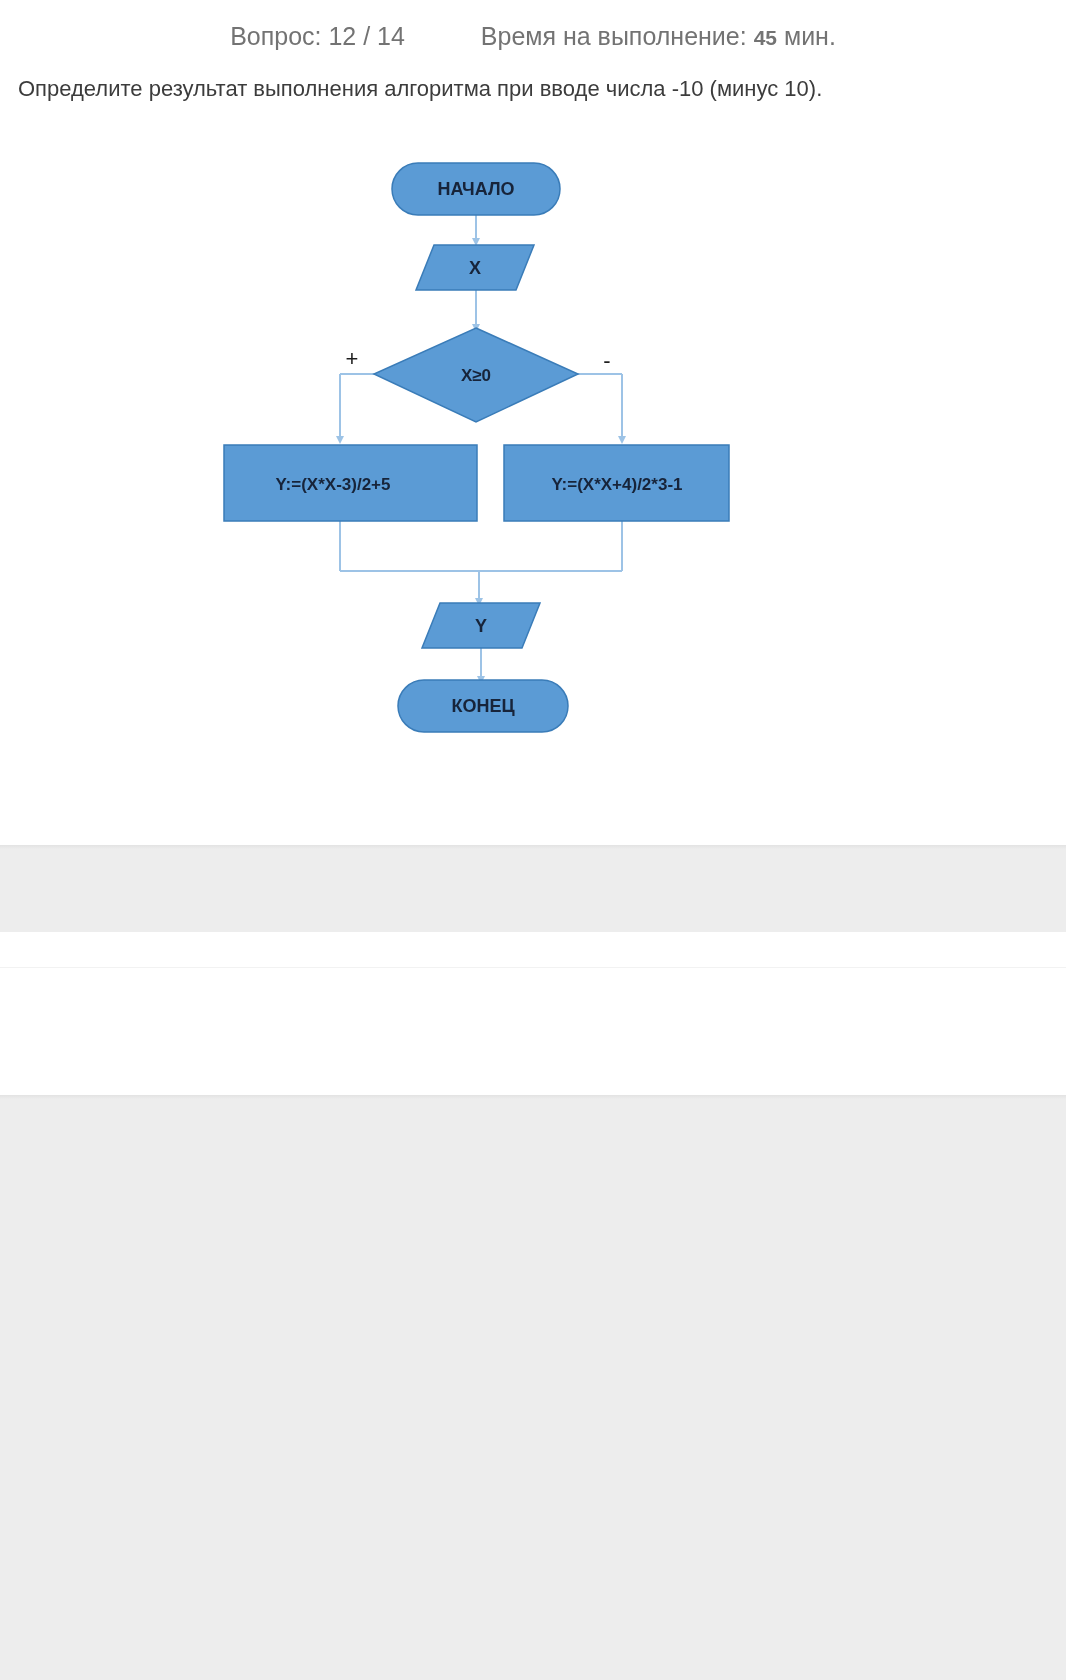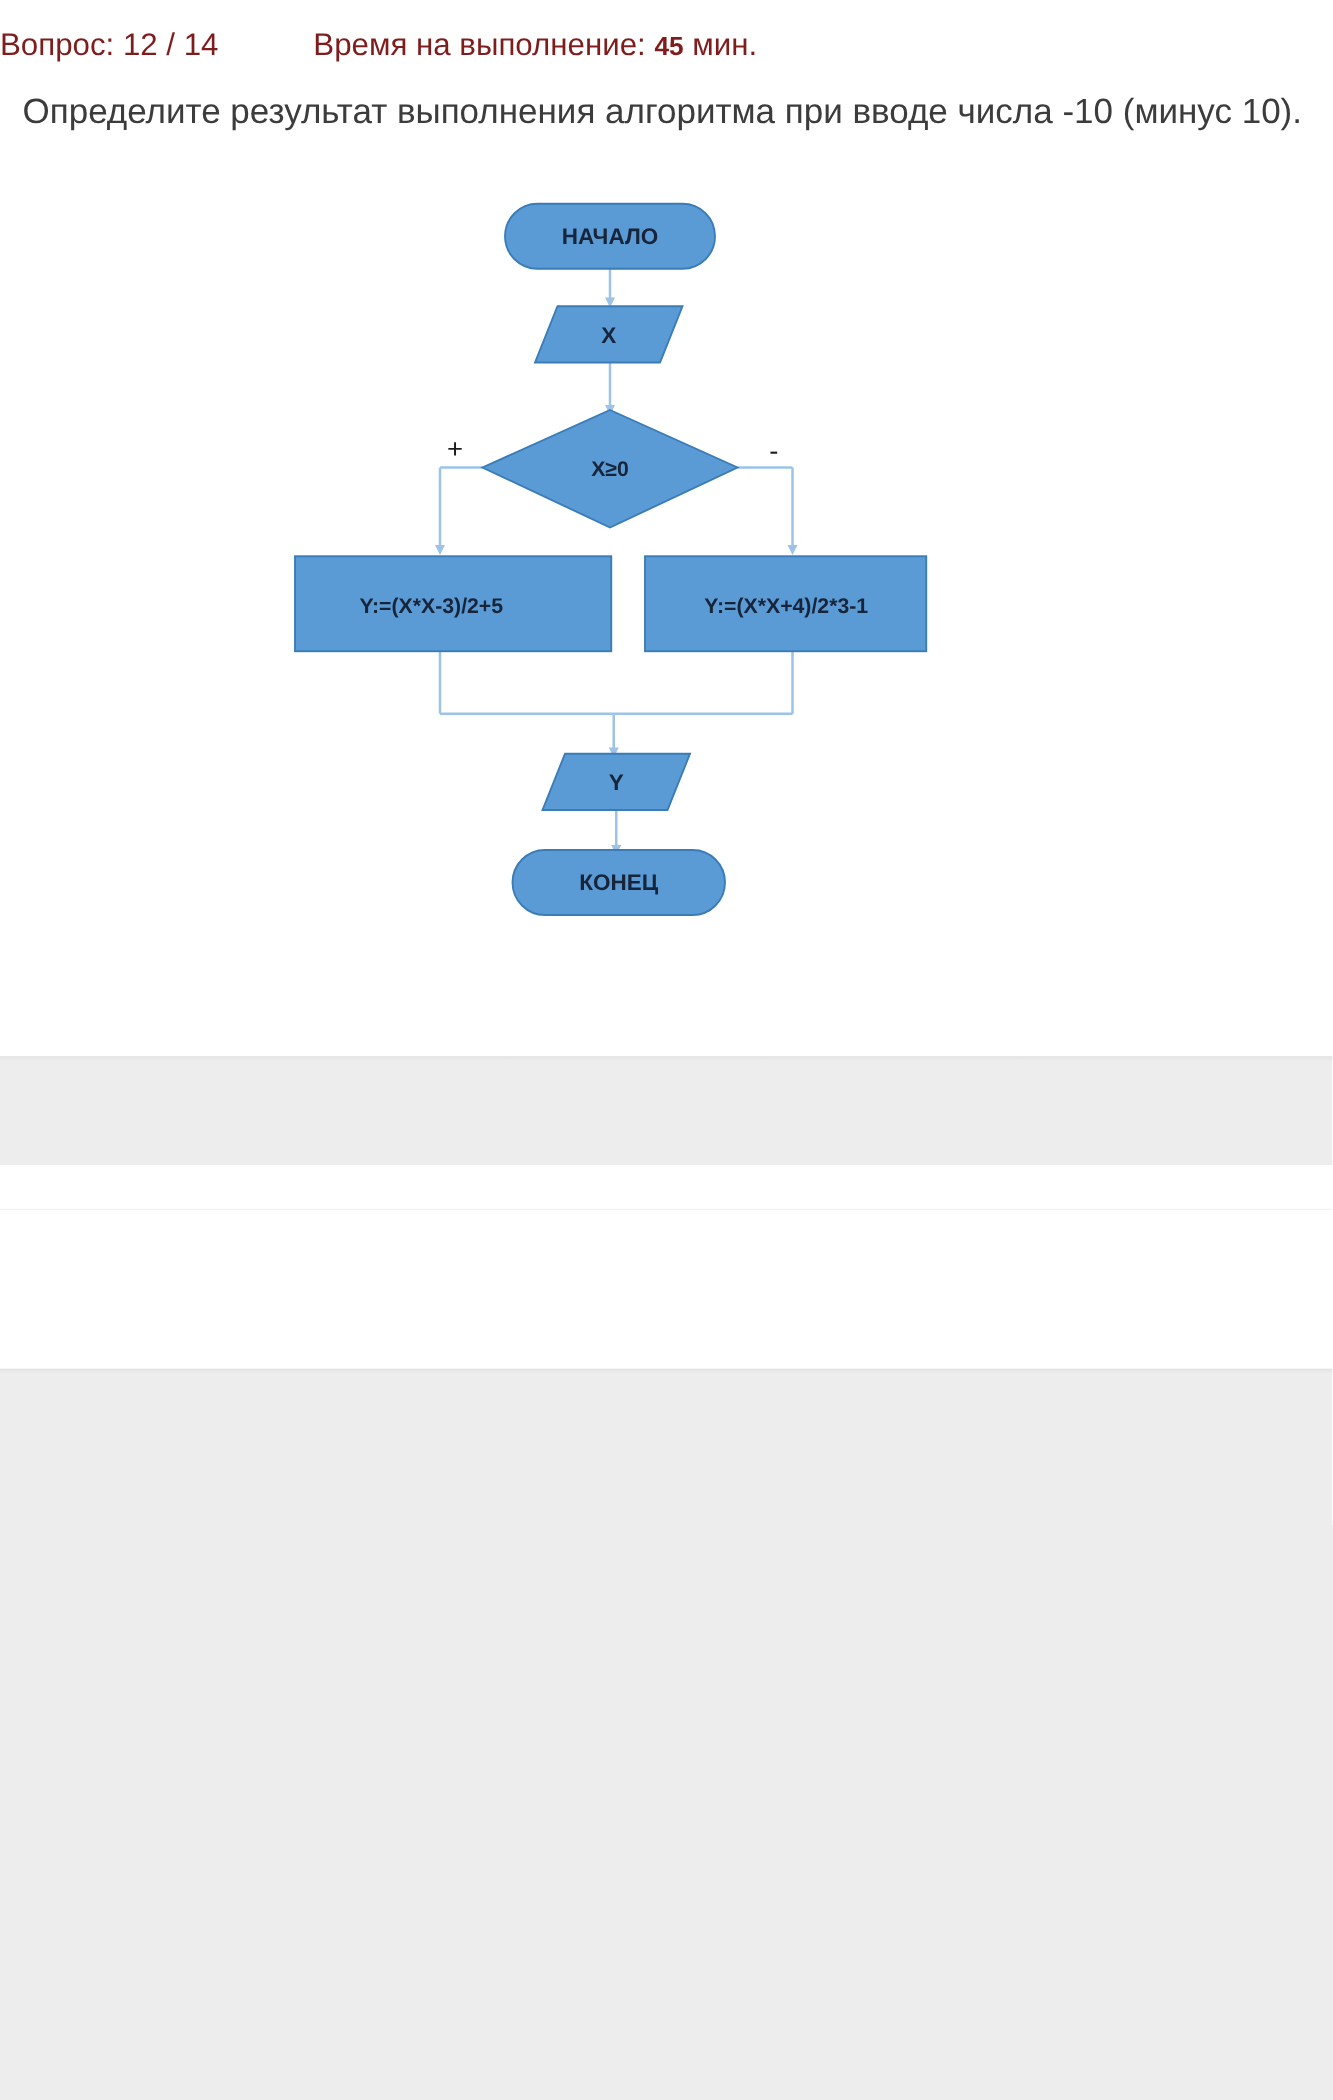--- a/index.html
+++ b/index.html
@@ -19,45 +19,45 @@
   
   .header {
     position: absolute;
     left: 0;
     top: 0;
     width: 1066px;
     padding-top: 16px;
     background: #ffffff;
   }
   .meta-row {
-    text-align: left;
+    text-align: center;
     font-size: 25px;
     line-height: 40px;
-    color: #7f1d1d;
+    color: #737373;
     white-space: nowrap;
   }
   .meta-row .lbl { font-weight: 400; }
   .meta-row .val { font-weight: 400; }
   .meta-row .strong { font-weight: 700; font-size: 21px; }
   .meta-gap { display: inline-block; width: 62px; }
   .meta-row.second { margin-top: 2px; }
 
   .prompt {
     margin-top: 16px;
     padding: 0 18px;
-    font-size: 28px;
+    font-size: 22px;
     line-height: 30px;
     color: #3c3c3c;
     text-align: left;
   }
 
   
   .flow {
     position: absolute;
-    left: 16px;
+    left: 4px;
     top: 150px;
     width: 963px;
     height: 660px;
   }
   .flow svg { display: block; }
 
   .shape-text {
     font-family: "Liberation Sans", sans-serif;
     font-weight: 700;
     fill: #17243a;

